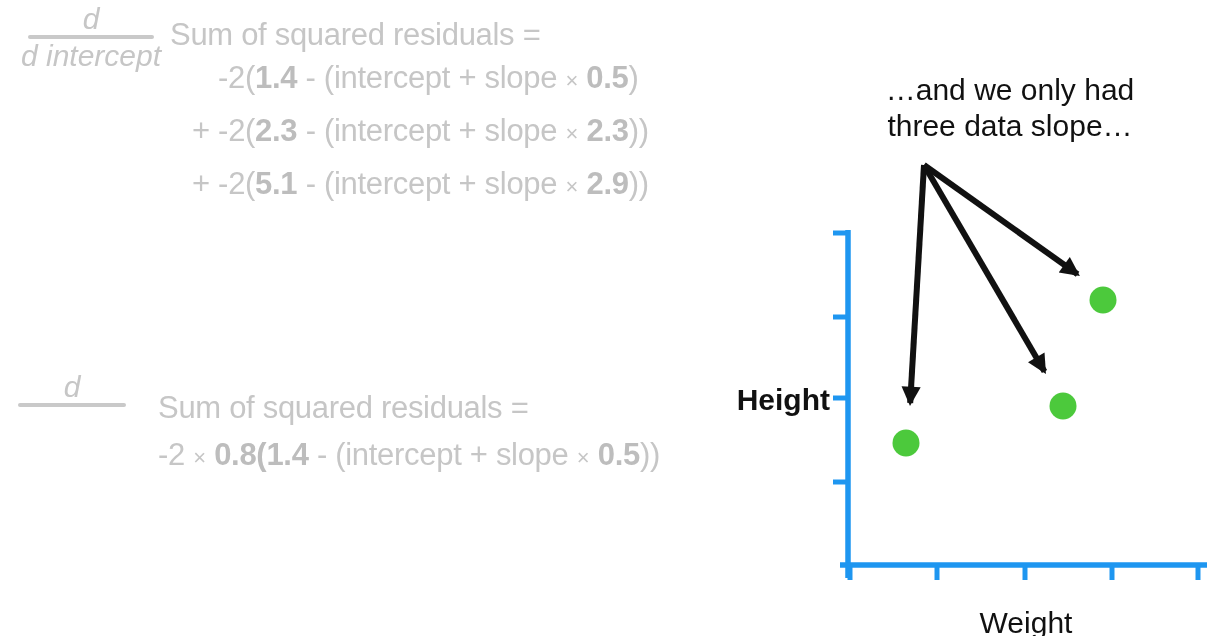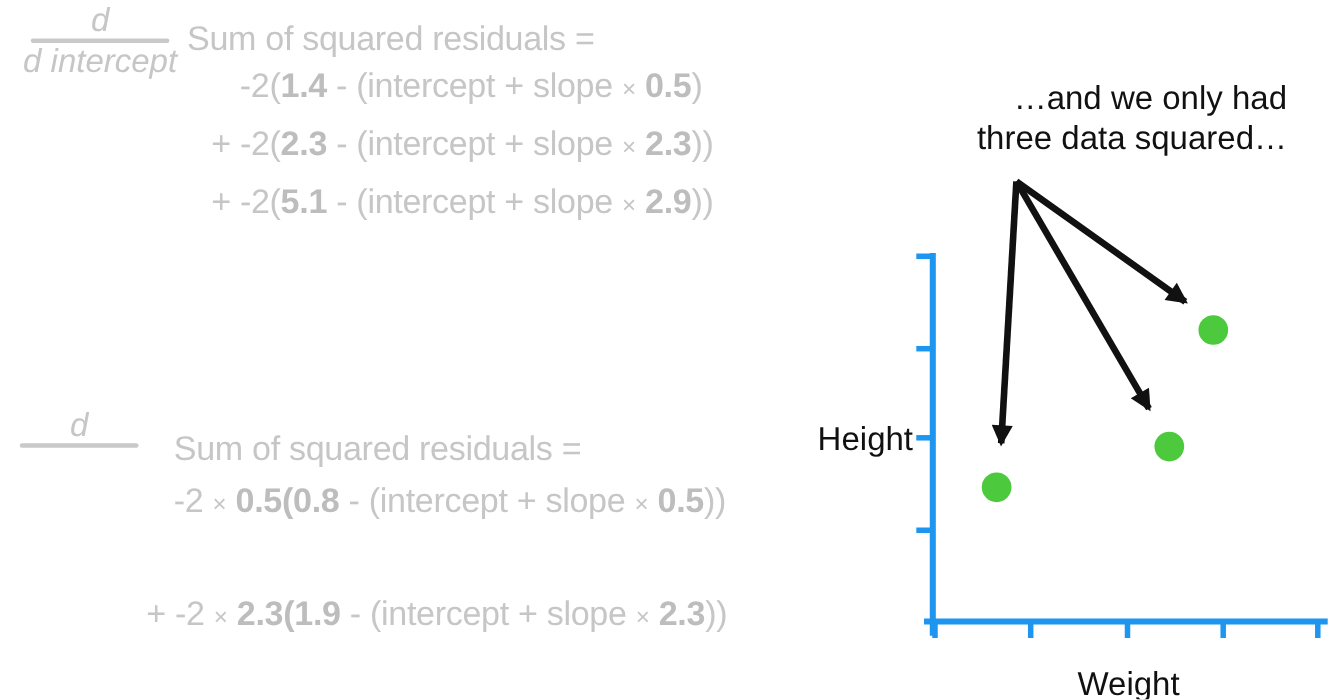--- a/index.html
+++ b/index.html
@@ -17,26 +17,26 @@
   
   .frac{
     position:absolute;text-align:center;font-style:italic;color:#c6c6c6;
     font-size:30px;line-height:29px;
   }
   .frac-top{left:16px;top:4px;width:150px;}
   .frac-bot{left:6px;top:372px;width:132px;}
   .frac-bar{height:4px;background:#c9c9c9;border-radius:2px;margin:2px 12px;}
   
   .annotation{
-    position:absolute;left:850px;top:72px;width:320px;text-align:right;
+    position:absolute;left:850px;top:72px;width:320px;text-align:center;
     font-size:30px;line-height:36px;color:#111111;
   }
   .plot{position:absolute;left:700px;top:140px;}
   .axis-label{position:absolute;font-size:30px;color:#111111;}
-  .ylab{left:700px;top:383px;width:130px;text-align:right;}
+  .ylab{left:700px;top:383px;width:130px;text-align:right;font-weight:bold;}
   .xlab{left:926px;top:589px;width:200px;text-align:center;margin-top:17px;}
 </style>
 </head>
 <body>
 
 <div class="canvas">
 
   <div class="frac frac-top">
     <div class="frac-num">d</div>
     <div class="frac-bar"></div>
@@ -45,26 +45,25 @@
   <div class="fheader" style="left:170px;top:18px">Sum of squared residuals =</div>
   <div class="fline" style="left:218px;top:61px"><span>-2(</span><span class="bf">1.4</span><span> - (intercept + slope </span><span class="sm">×</span><span> </span><span class="bf">0.5</span><span>)</span></div>
   <div class="fline" style="left:192px;top:114px"><span>+ -2(</span><span class="bf">2.3</span><span> - (intercept + slope </span><span class="sm">×</span><span> </span><span class="bf">2.3</span><span>))</span></div>
   <div class="fline" style="left:192px;top:167px"><span>+ -2(</span><span class="bf">5.1</span><span> - (intercept + slope </span><span class="sm">×</span><span> </span><span class="bf">2.9</span><span>))</span></div>
 
   <div class="frac frac-bot">
     <div class="frac-num">d</div>
     <div class="frac-bar"></div>
   </div>
   <div class="fheader" style="left:158px;top:391px">Sum of squared residuals =</div>
-  <div class="fline" style="left:158px;top:438px"><span>-2 </span><span class="sm">×</span><span> </span><span class="bf">0.5(0.8</span><span> - (intercept + slope </span><span class="sm">×</span><span> </span><span class="bf">0.5</span><span>))</span></div>
-  <div class="fline" style="left:133px;top:541px"><span>+ -2 </span><span class="sm">×</span><span> </span><span class="bf">2.3(1.9</span><span> - (intercept + slope </span><span class="sm">×</span><span> </span><span class="bf">2.3</span><span>))</span></div>
+  <div class="fline" style="left:158px;top:438px"><span>-2 </span><span class="sm">×</span><span> </span><span class="bf">0.8(1.4</span><span> - (intercept + slope </span><span class="sm">×</span><span> </span><span class="bf">0.5</span><span>))</span></div>
 
   <div class="annotation">
     <div>…and we only had</div>
-    <div>three data squared…</div>
+    <div>three data slope…</div>
   </div>
 
   <svg class="plot" width="520" height="455" viewBox="0 0 520 455">
     <defs>
       <marker id="ah" viewBox="0 0 10 10" refX="8.5" refY="5" markerWidth="3.6" markerHeight="3.2" orient="auto">
         <path d="M0,0 L10,5 L0,10 z" fill="#111111"></path>
       </marker>
     </defs>
     <g id="plot-axes">
         <line x1="148" y1="90" x2="148" y2="438" stroke="#1e96f0" stroke-width="5.5"></line>

